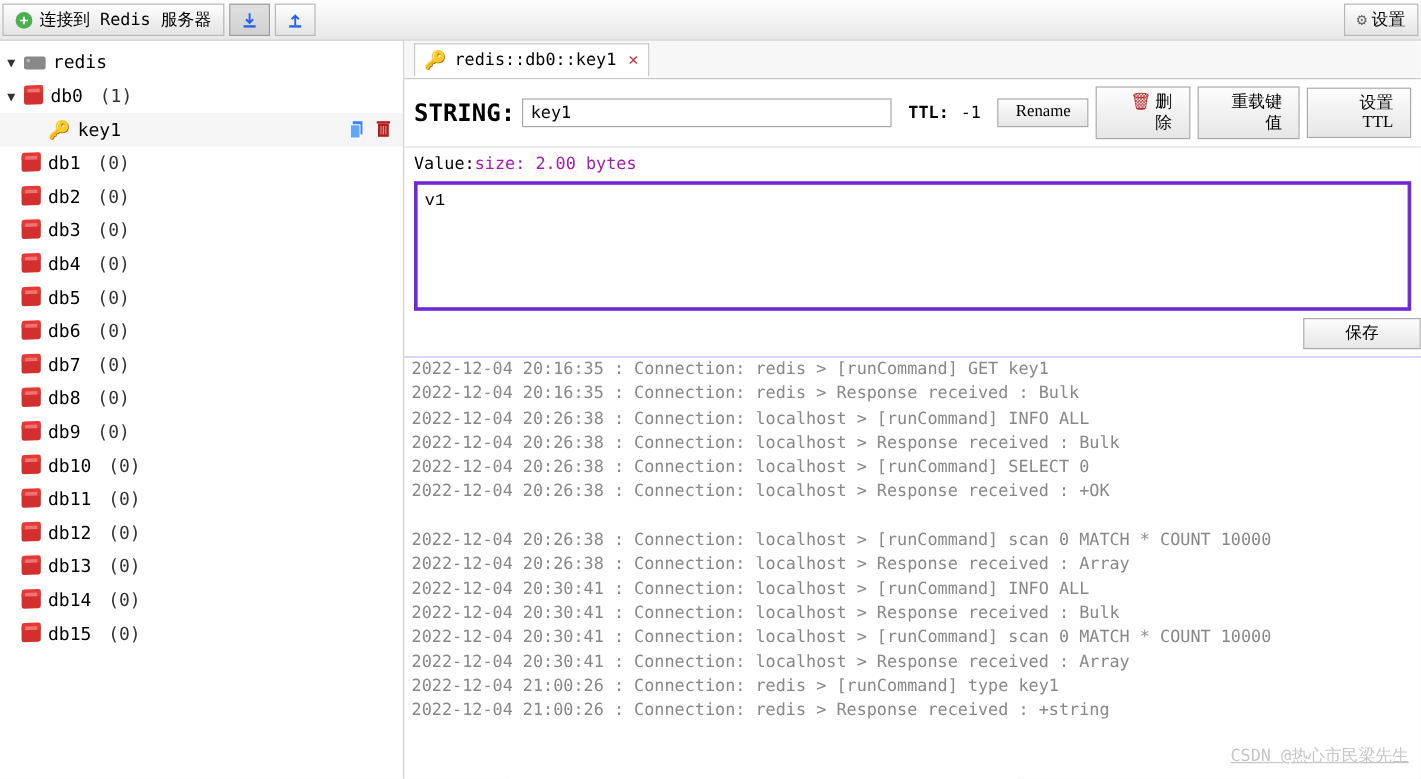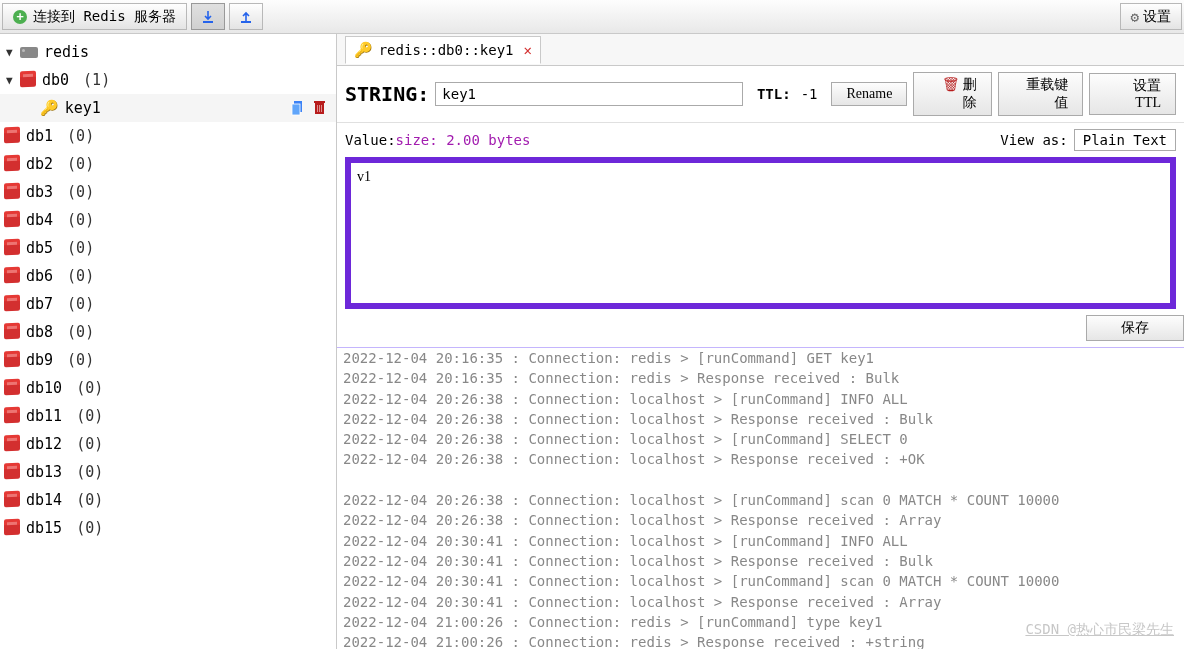--- a/index.html
+++ b/index.html
@@ -52,21 +52,21 @@
     }
     .tree-item {
       display: flex;
       align-items: center;
       height: 28px;
       padding-left: 6px;
       cursor: pointer;
       font-size: 15px;
     }
     .tree-item.lvl1 { padding-left: 6px; }
-    .tree-item.lvl2 { padding-left: 4px; }
+    .tree-item.lvl2 { padding-left: 18px; }
     .tree-item.lvl3 { padding-left: 40px; }
     .tree-item.selected { background: #f5f5f5; }
     .tree-arrow { width: 12px; color: #333; font-size: 11px; margin-right: 2px; }
     .server-icon {
       width: 18px; height: 11px; background: #888; border-radius: 2px;
       margin-right: 6px; position: relative;
     }
     .server-icon::after { content:""; position:absolute; left:2px; top:2px; width:3px; height:3px; background:#bbb; border-radius:50%;}
     .db-icon {
       width: 16px; height: 14px; background: #d32f2f; border-radius: 2px;
@@ -144,25 +144,25 @@
     .view-as { margin-left: auto; display: flex; align-items: center; gap: 6px; }
     .select {
       border: 1px solid #aaa;
       padding: 2px 8px;
       background: #fff;
       font-family: monospace;
       font-size: 14px;
     }
     .value-area {
       margin: 0 8px;
-      border: 6px solid #6d28d9;
+      border: 3px solid #6d28d9;
       padding: 6px;
-      font-family: Liberation Serif, serif;
-      font-size: 14px;
-      height: 152px;
+      font-family: Liberation Mono, monospace;
+      font-size: 14px;
+      height: 108px;
       overflow: auto;
     }
     .save-row {
       display: flex;
       justify-content: flex-end;
       padding: 6px 0 6px 8px;
     }
     .log-area {
       flex: 1;
       border-top: 1px solid #c4b5fd;
@@ -350,24 +350,20 @@
       <button class="btn">
         <span class="trash2">🗑</span><span>删除</span>
       </button>
       <button class="btn">重载键值</button>
       <button class="btn">设置 TTL</button>
     </div>
 
     <div class="value-header">
       <span>Value: </span>
       <span class="size">size: 2.00 bytes</span>
-      <span class="view-as">
-        <span>View as:</span>
-        <span class="select">Plain Text</span>
-      </span>
     </div>
 
     <div class="value-area">v1</div>
 
     <div class="save-row">
       <button class="btn" style="padding:3px 34px">保存</button>
     </div>
 
     <div class="log-area" id="log">2022-12-04 20:16:35 : Connection: redis &gt; [runCommand] GET key1
 2022-12-04 20:16:35 : Connection: redis &gt; Response received : Bulk

